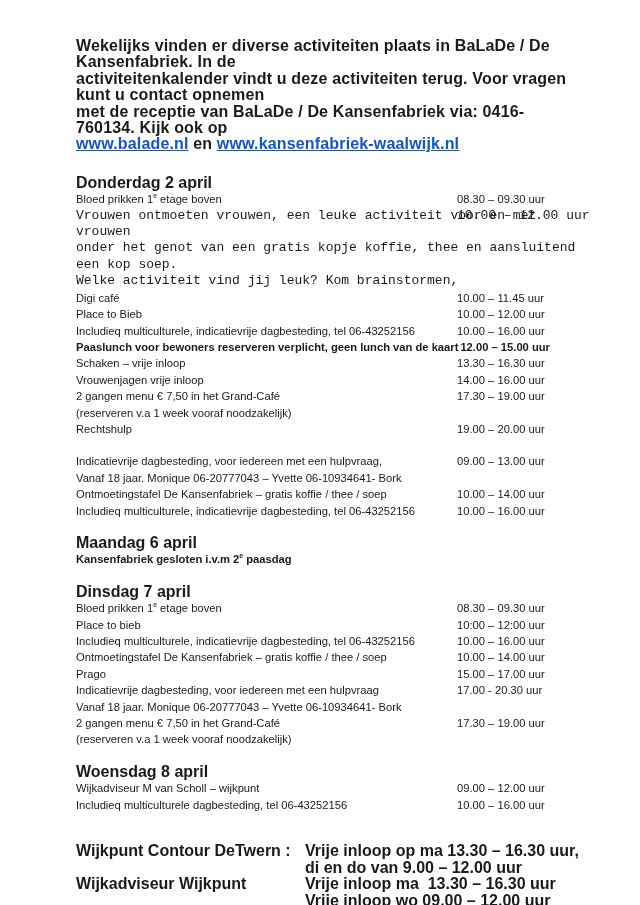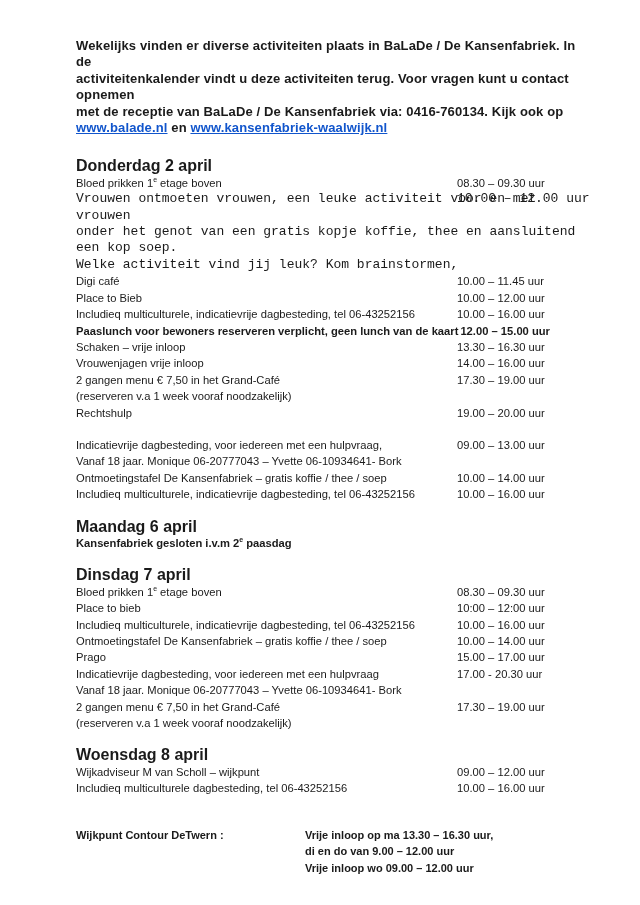--- a/index.html
+++ b/index.html
@@ -20,21 +20,21 @@
     position: relative;
     width: 640px;
     height: 905px;
     background: #ffffff;
     box-sizing: border-box;
     padding: 38px 60px 0 76px;
   }
 
   
   .intro {
-    font-size: 13px;
+    font-size: 16px;
     font-weight: bold;
     line-height: 16.4px;
     letter-spacing: 0.01em;
     margin: 0 0 6px 0;
   }
   .intro .lnk {
     color: #1155cc;
     text-decoration: underline;
     font-weight: bold;
   }
@@ -88,21 +88,21 @@
     display: inline;
     margin-left: 2px;
   }
 
   
   .footer {
     margin-top: 30px;
   }
   .f-row {
     position: relative;
-    font-size: 11px;
+    font-size: 16px;
     font-weight: bold;
     line-height: 16.6px;
     min-height: 16.6px;
   }
   .f-row .f-label {
     display: inline-block;
     width: 229px;
   }
   .f-row .f-value {
     position: absolute;
@@ -175,16 +175,17 @@
       <div class="day-block">
         <div class="day-title">Woensdag 8 april</div>
         <div class="row"><span class="label">Wijkadviseur M van Scholl – wijkpunt</span><span class="time">09.00 – 12.00 uur</span></div>
         <div class="row"><span class="label">Includieq multiculturele dagbesteding, tel 06-43252156</span><span class="time">10.00 – 16.00 uur</span></div>
       </div>
     </div>
 
   <div class="footer" id="footer-container">
       <div class="f-row"><span class="f-label">Wijkpunt Contour DeTwern :</span><span class="f-value">Vrije inloop op ma 13.30 – 16.30 uur,</span></div>
       <div class="f-row"><span class="f-label"></span><span class="f-value">di en do van 9.00 – 12.00 uur</span></div>
+      <div class="f-row"><span class="f-label">Wijkadviseur Wijkpunt</span><span class="f-value">Vrije inloop ma  13.30 – 16.30 uur</span></div>
       <div class="f-row"><span class="f-label"></span><span class="f-value">Vrije inloop wo 09.00 – 12.00 uur</span></div>
     </div>
 
 </div>
 
 </body></html>

